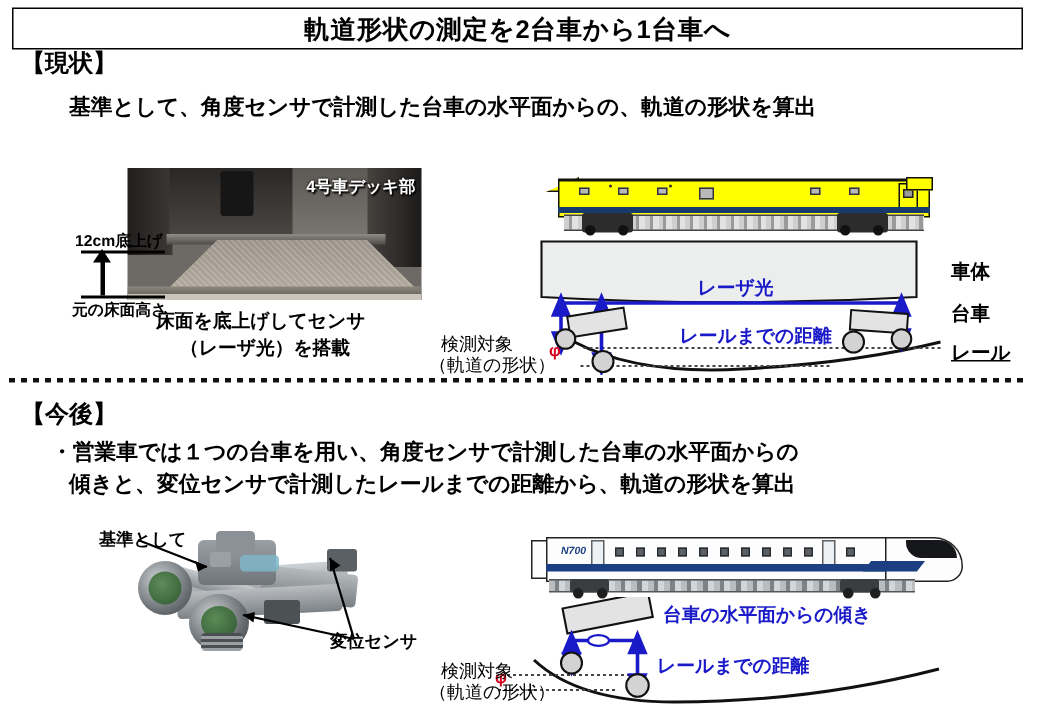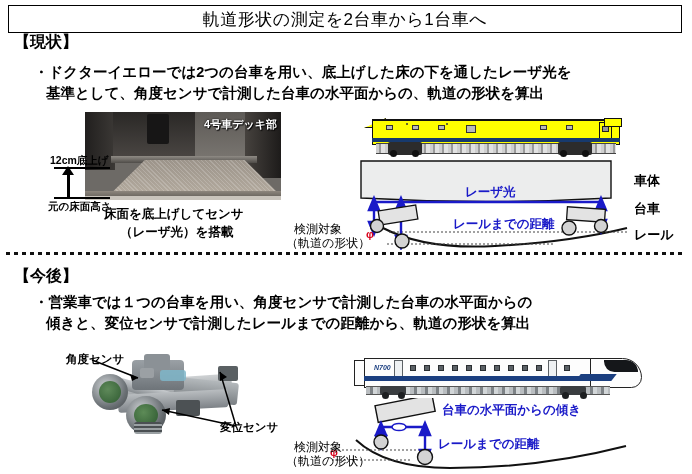--- a/index.html
+++ b/index.html
@@ -12,21 +12,21 @@
   }
   .root{position:absolute;inset:0;}
 
   
   .title-box{
     position:absolute;left:8px;top:5px;width:674px;height:28px;
     border:1.3px solid #000;box-sizing:border-box;
     display:flex;align-items:center;justify-content:center;
     background:#fff;
   }
-  .title-text{font-size:17px;font-weight:normal;letter-spacing:.5px;white-space:nowrap;}
+  .title-text{font-size:17px;font-weight:bold;letter-spacing:.5px;white-space:nowrap;}
 
   
   .sec-head{position:absolute;font-size:16px;font-weight:bold;white-space:nowrap;}
   .bullet{position:absolute;font-size:14.5px;font-weight:bold;line-height:21px;}
   .bullet .ln{display:block;white-space:nowrap;}
   .bullet .ln.indent{padding-left:12px;}
 
   
   .divider{
     position:absolute;left:6px;top:252px;width:680px;height:3px;
@@ -145,21 +145,20 @@
 
 <div class="root">
 
   <div class="title-box">
     <span class="title-text">軌道形状の測定を2台車から1台車へ</span>
   </div>
 
   <div class="sec-head" style="left:14px;top:32px;">【現状】</div>
 
   <div class="bullet" style="left:34px;top:62px;">
-    <span class="ln">・ドクターイエローでは2つの台車を用い、底上げした床の下を通したレーザ光を</span>
     <span class="ln indent">基準として、角度センサで計測した台車の水平面からの、軌道の形状を算出</span>
   </div>
 
   <div class="deck-photo">
     <div class="dk-wall-l"></div>
     <div class="dk-backwall"></div>
     <div class="dk-door"></div>
     <div class="dk-panelR"></div>
     <div class="dk-wall-r"></div>
     <div class="dk-sill"></div>
@@ -242,21 +241,21 @@
     <div class="laser-txt">レーザ光</div>
     <div class="dist-txt">レールまでの距離</div>
   </div>
 
   <div class="phi" style="left:366px;top:228px;">φ</div>
   <div class="det-label" style="left:294px;top:222px;">検測対象</div>
   <div class="det-label" style="left:286px;top:236px;">（軌道の形状）</div>
 
   <div class="side-label" style="left:634px;top:172px;">車体</div>
   <div class="side-label" style="left:634px;top:200px;">台車</div>
-  <div class="side-label" style="left:634px;top:226px;">レール</div>
+  <div class="side-label" style="left:634px;top:226px;text-decoration:underline;">レール</div>
 
   <div class="divider"></div>
 
   <div class="sec-head" style="left:14px;top:266px;">【今後】</div>
 
   <div class="bullet" style="left:34px;top:292px;">
     <span class="ln">・営業車では１つの台車を用い、角度センサで計測した台車の水平面からの</span>
     <span class="ln indent">傾きと、変位センサで計測したレールまでの距離から、軌道の形状を算出</span>
   </div>
 
@@ -281,21 +280,21 @@
   </div>
 
   <svg style="position:absolute;left:40px;top:348px;width:240px;height:94px;">
     <line x1="52" y1="12" x2="98" y2="30" stroke="#000" stroke-width="1.5"></line>
     <polygon points="98,30 90,26 92,33" fill="#000"></polygon>
     <line x1="196" y1="78" x2="122" y2="62" stroke="#000" stroke-width="1.5"></line>
     <polygon points="122,62 130,60 129,67" fill="#000"></polygon>
     <line x1="196" y1="78" x2="180" y2="24" stroke="#000" stroke-width="1.5"></line>
     <polygon points="180,24 180,33 187,29" fill="#000"></polygon>
   </svg>
-  <div class="lbl-sm" style="left:66px;top:352px;">角度センサ</div>
+  <div class="lbl-sm" style="left:66px;top:352px;">基準として</div>
   <div class="lbl-sm" style="left:220px;top:420px;">変位センサ</div>
 
   <div class="n7">
     <div class="n7-tail"></div>
     <div class="n7-body"></div>
     <div class="n7-logo">N700</div>
     <div class="n7-door" style="left:42px;"></div>
     <div class="n7-door" style="left:196px;"></div>
     <div class="n7-win" style="left:58px;"></div>
     <div class="n7-win" style="left:72px;"></div>

